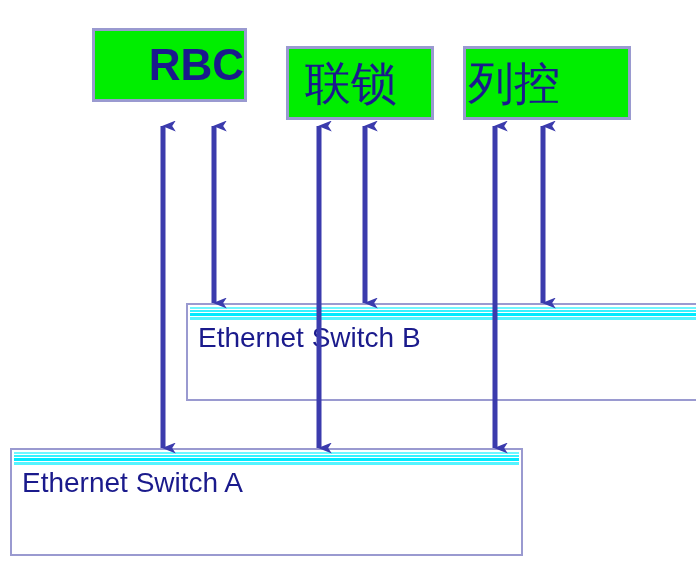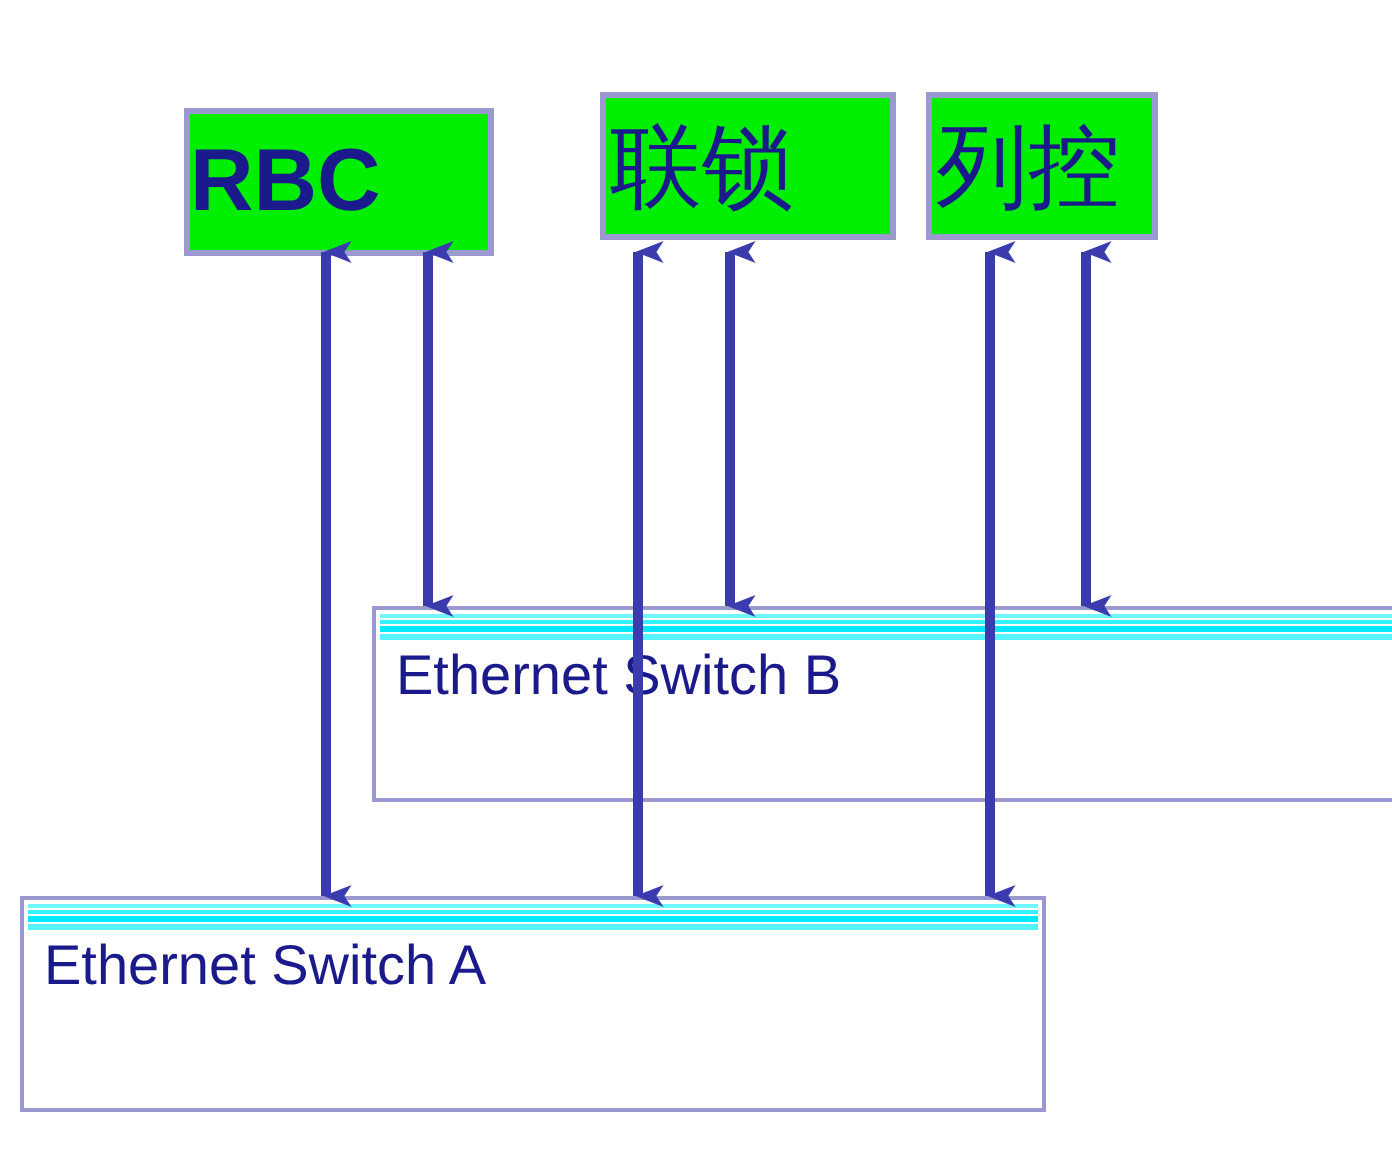--- a/index.html
+++ b/index.html
@@ -28,35 +28,35 @@
     display: flex;
     align-items: center;
     z-index: 5;
   }
   .node-label {
     color: #1a1a8c;
     line-height: 1;
     white-space: nowrap;
   }
   .node-rbc {
-    left: 92px;  top: 54px;  width: 155px; height: 74px;
-    justify-content: flex-start;
+    left: 92px;  top: 28px;  width: 155px; height: 74px;
+    justify-content: flex-end;
   }
   .node-rbc .node-label {
     font-size: 44px;
     font-weight: bold;
     letter-spacing: 0px;
   }
   .node-lianshuo {
-    left: 300px; top: 46px; width: 148px; height: 74px;
+    left: 286px; top: 46px; width: 148px; height: 74px;
     justify-content: flex-start;
-    padding-left: 2px;
+    padding-left: 16px;
   }
   .node-liekong {
-    left: 463px; top: 46px; width: 116px; height: 74px;
+    left: 463px; top: 46px; width: 168px; height: 74px;
     justify-content: flex-start;
     padding-left: 2px;
   }
   .cjk-label {
     font-family: "DejaVu Sans", sans-serif;
     font-size: 46px;
     font-weight: normal;
     color: #1a1a8c;
   }
 

